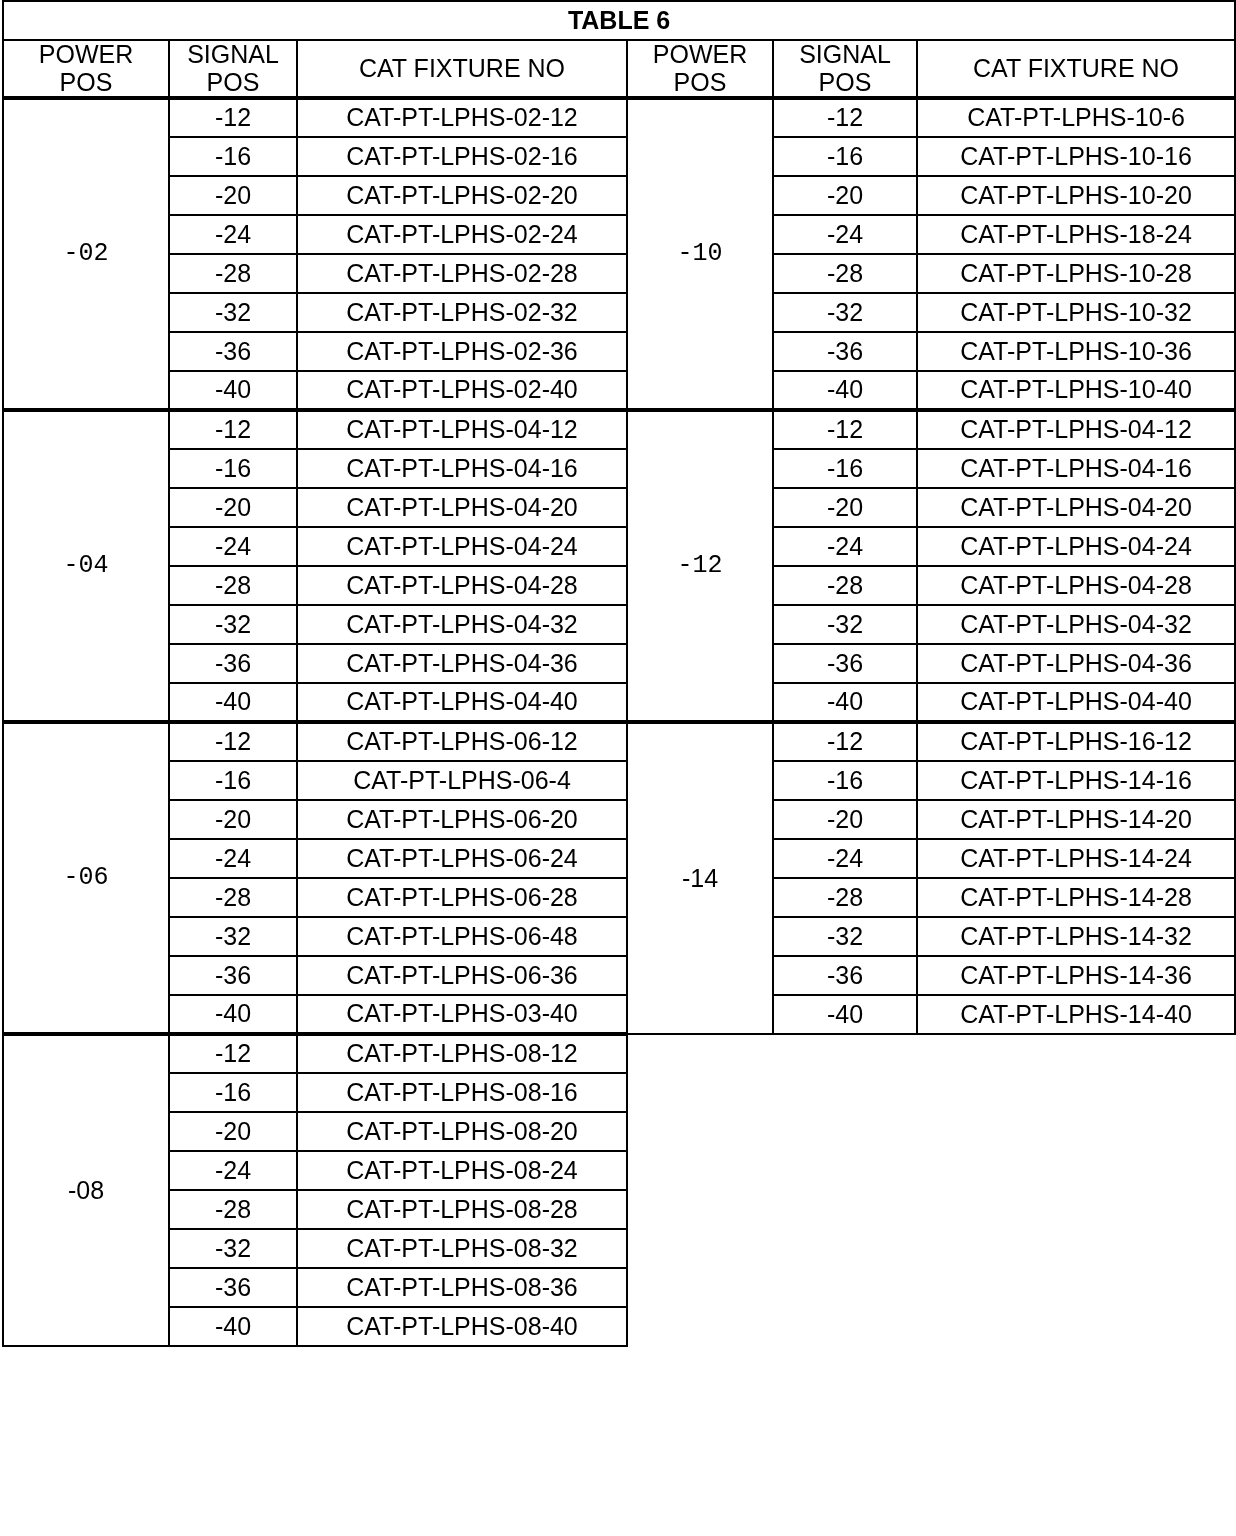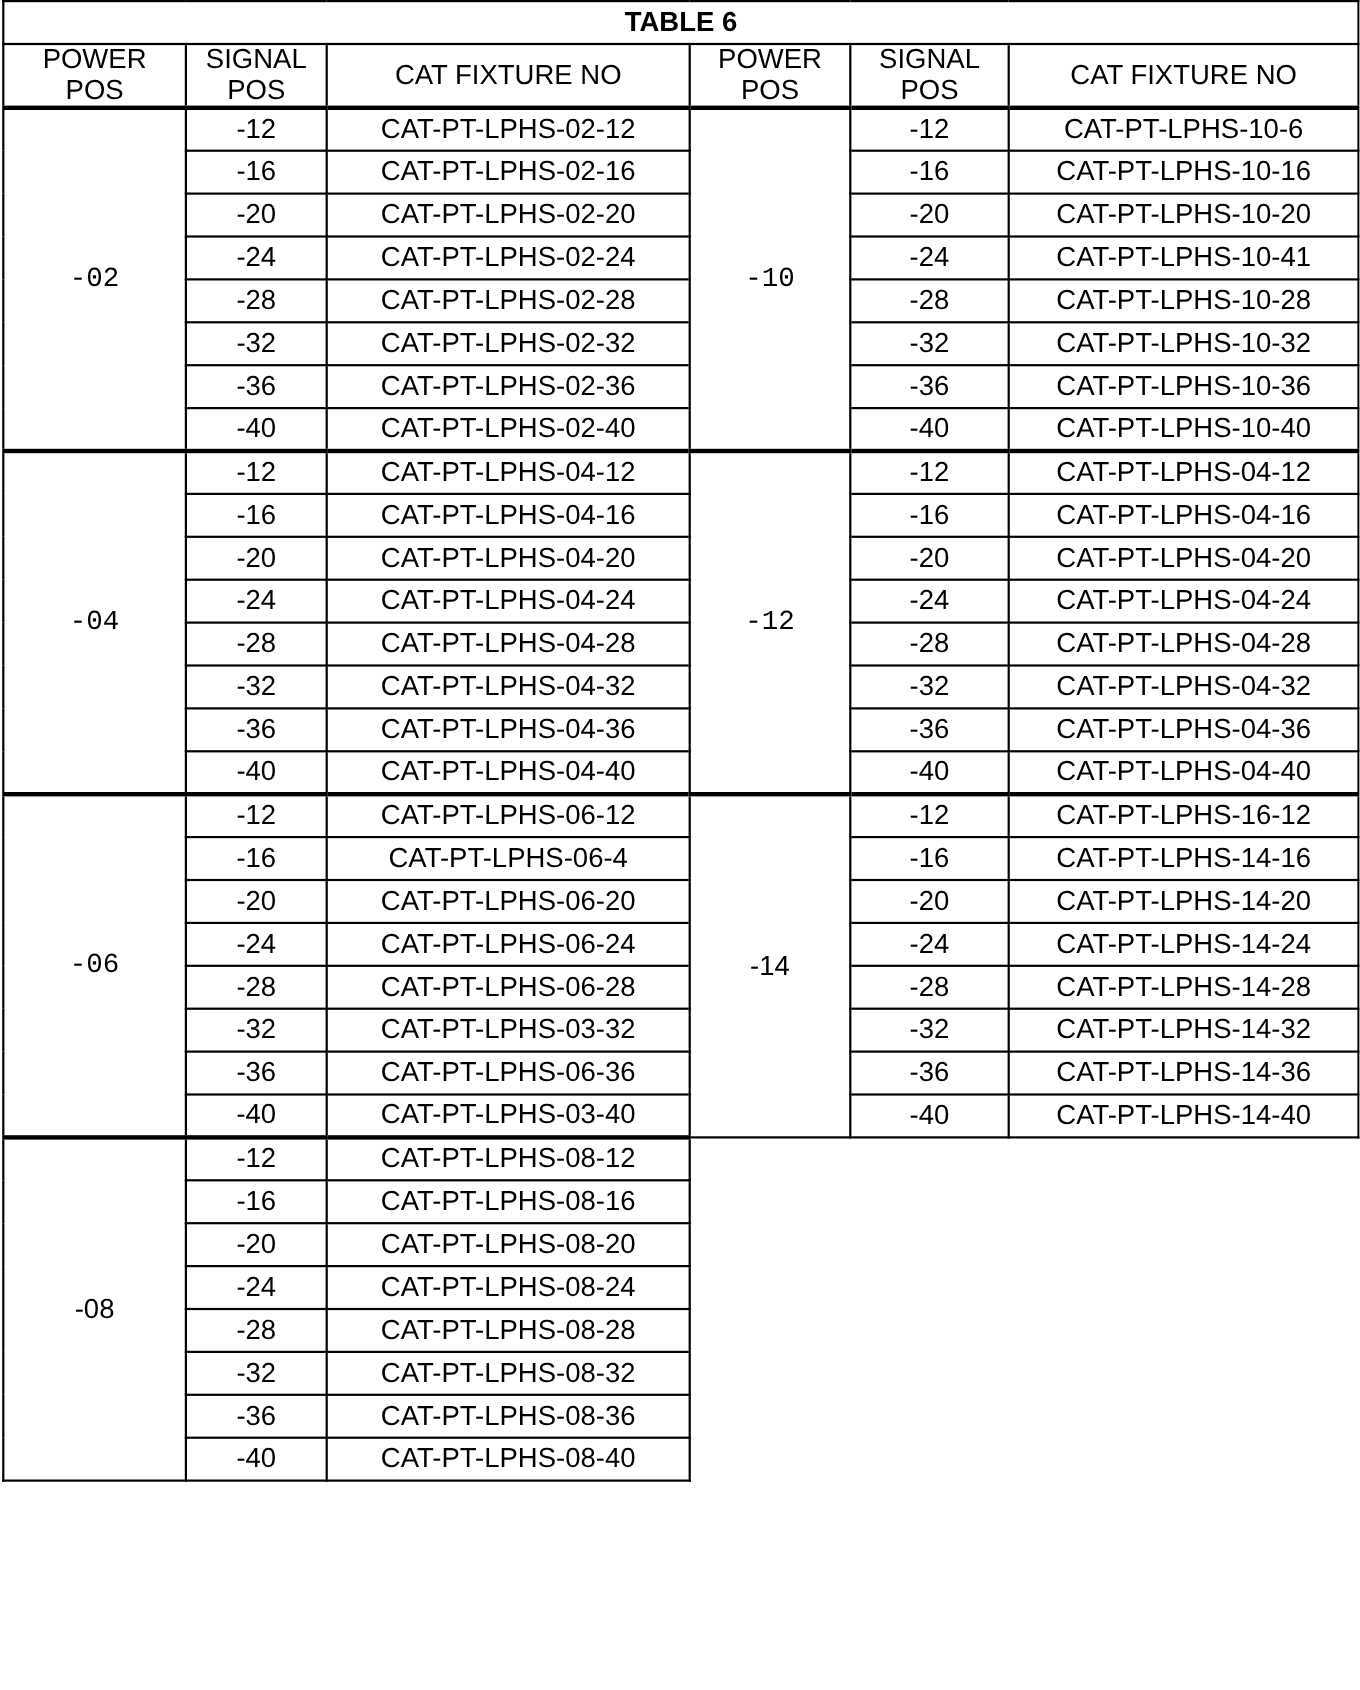--- a/index.html
+++ b/index.html
@@ -130,21 +130,21 @@
       <tr>
         <td>-20</td>
         <td>CAT-PT-LPHS-02-20</td>
         <td>-20</td>
         <td>CAT-PT-LPHS-10-20</td>
       </tr>
       <tr>
         <td>-24</td>
         <td>CAT-PT-LPHS-02-24</td>
         <td>-24</td>
-        <td>CAT-PT-LPHS-10-41</td>
+        <td>CAT-PT-LPHS-18-24</td>
       </tr>
       <tr>
         <td>-28</td>
         <td>CAT-PT-LPHS-02-28</td>
         <td>-28</td>
         <td>CAT-PT-LPHS-10-28</td>
       </tr>
       <tr>
         <td>-32</td>
         <td>CAT-PT-LPHS-02-32</td>
@@ -242,21 +242,21 @@
         <td>CAT-PT-LPHS-14-24</td>
       </tr>
       <tr>
         <td>-28</td>
         <td>CAT-PT-LPHS-06-28</td>
         <td>-28</td>
         <td>CAT-PT-LPHS-14-28</td>
       </tr>
       <tr>
         <td>-32</td>
-        <td>CAT-PT-LPHS-03-32</td>
+        <td>CAT-PT-LPHS-06-48</td>
         <td>-32</td>
         <td>CAT-PT-LPHS-14-32</td>
       </tr>
       <tr>
         <td>-36</td>
         <td>CAT-PT-LPHS-06-36</td>
         <td>-36</td>
         <td>CAT-PT-LPHS-14-36</td>
       </tr>
       <tr>

